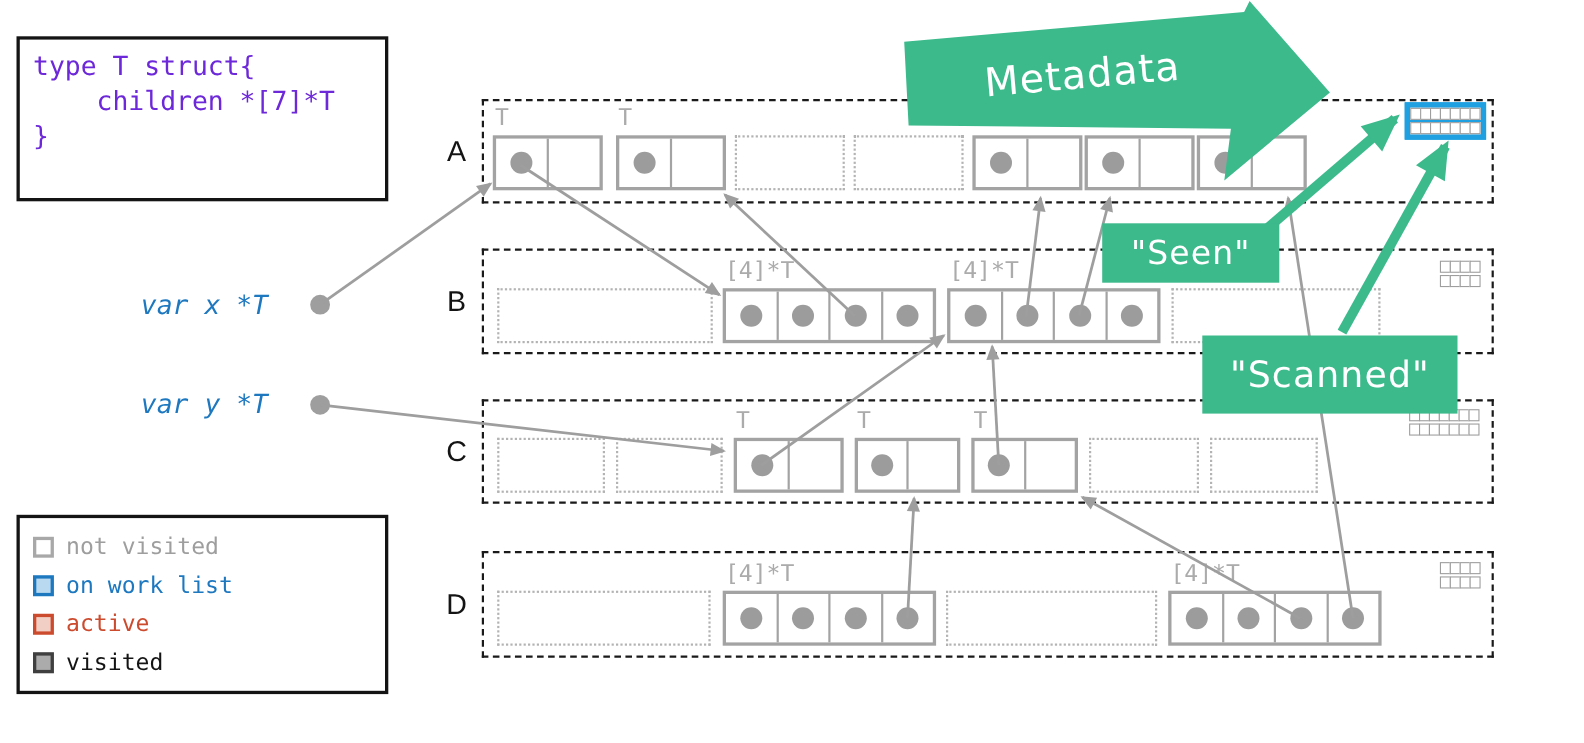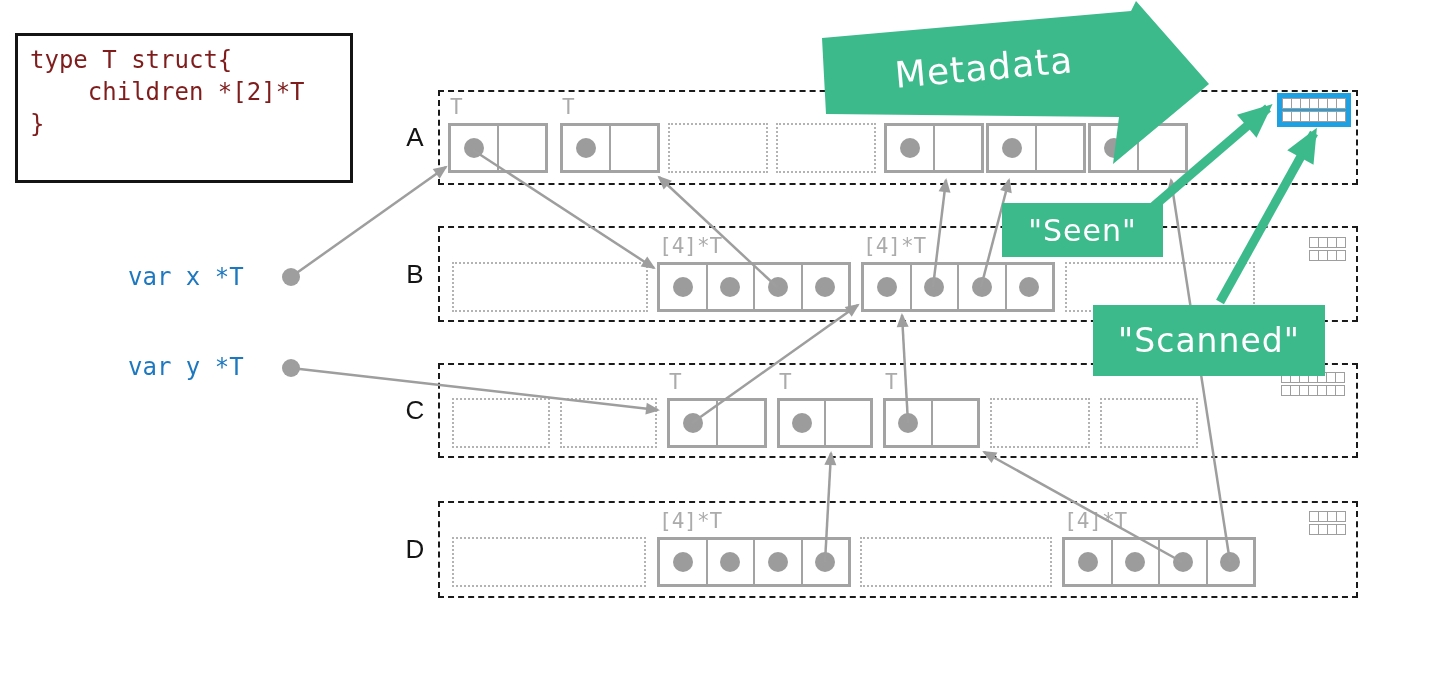--- a/index.html
+++ b/index.html
@@ -1,28 +1,28 @@
 <!DOCTYPE html>
 <html style="--green: #3cba8c; --blue: #1fa0e0; --blue-text: #1d78c0; --gray: #9e9e9e; --boxgray: #a3a3a3;"><head>
 <meta charset="utf-8">
 <style>
   html,body{margin:0;padding:0;background:#fff;}
   #stage{position:relative;width:1440px;height:675px;overflow:hidden;background:#fff;
          font-family:"Liberation Sans",sans-serif;}
   .code-box{position:absolute;left:15px;top:33px;width:308px;height:128px;border:3px solid #141414;
             padding:8px 12px;font-family:"DejaVu Sans Mono",monospace;font-size:24px;line-height:32px;
-            color:#7f1d1d;}
+            color:#6d28d9;}
   .code-line{white-space:pre;}
   .legend-box{position:absolute;left:15px;top:468px;width:308px;height:133px;border:3px solid #141414;
               padding:12px;display:flex;flex-direction:column;justify-content:space-between;}
   .legend-row{display:flex;align-items:center;gap:11px;height:28px;}
   .legend-swatch{width:13px;height:13px;border:3px solid;flex:0 0 auto;}
   .legend-label{font-family:"DejaVu Sans Mono",monospace;font-size:21px;white-space:pre;}
   .var-label{position:absolute;font-family:"DejaVu Sans Mono",monospace;font-size:24px;
-             color:var(--blue-text);white-space:pre;}
+             color:var(--blue-text);white-space:pre;font-style:italic;}
   .row-box{position:absolute;border:2px dashed #1a1a1a;}
   .row-letter{position:absolute;width:30px;display:flex;align-items:center;justify-content:center;
               font-size:26px;color:#141414;}
   .slot-empty{position:absolute;height:46px;border:2px dotted #b3b3b3;background:#fff;}
   .slot-obj{position:absolute;height:44px;border:3px solid var(--boxgray);background:#fff;display:flex;}
   .cell{flex:1;display:flex;align-items:center;justify-content:center;}
   .cell+.cell{border-left:2px solid var(--boxgray);}
   .dot{width:20px;height:20px;border-radius:50%;background:#9c9c9c;}
   .type-label{position:absolute;font-family:"DejaVu Sans Mono",monospace;font-size:21px;color:#ababab;
               white-space:pre;}
@@ -37,24 +37,42 @@
   .meta-arrow-text{fill:#fff;font-family:"DejaVu Sans",sans-serif;font-size:36px;letter-spacing:1px;
                    text-anchor:middle;}
 </style>
 </head>
 <body>
 
 <div id="stage">
 
   <div class="code-box">
     <div class="code-line">type T struct{</div>
-    <div class="code-line">    children *[2]*T</div>
+    <div class="code-line">    children *[7]*T</div>
     <div class="code-line">}</div>
   </div>
 
+  <div class="legend-box" id="legend-items">
+      <div class="legend-row">
+        <div class="legend-swatch" style="border-color: rgb(168, 168, 168); background: rgb(255, 255, 255);"></div>
+        <div class="legend-label" style="color: rgb(158, 158, 158);">not visited</div>
+      </div>
+      <div class="legend-row">
+        <div class="legend-swatch" style="border-color: rgb(29, 120, 192); background: rgb(184, 217, 239);"></div>
+        <div class="legend-label" style="color: rgb(29, 120, 192);">on work list</div>
+      </div>
+      <div class="legend-row">
+        <div class="legend-swatch" style="border-color: rgb(204, 75, 46); background: rgb(242, 207, 197);"></div>
+        <div class="legend-label" style="color: rgb(204, 75, 46);">active</div>
+      </div>
+      <div class="legend-row">
+        <div class="legend-swatch" style="border-color: rgb(63, 63, 63); background: rgb(171, 171, 171);"></div>
+        <div class="legend-label" style="color: rgb(20, 20, 20);">visited</div>
+      </div>
+    </div>
 
   <div id="built-layer">
       <div class="var-label" style="left: 128px; top: 263px; position: absolute;">var x *T</div>
       <div class="var-label" style="left: 128px; top: 353px; position: absolute;">var y *T</div>
       <div class="row-box" style="left: 438px; top: 90px; width: 916px; height: 91px; position: absolute;"></div>
       <div class="row-letter" style="left: 400px; top: 90px; width: 30px; height: 95px; position: absolute;">A</div>
       <div class="slot-obj" style="left: 448px; top: 123px; width: 94px; position: absolute;">
         <div class="cell">
           <div class="dot"></div>
         </div>

